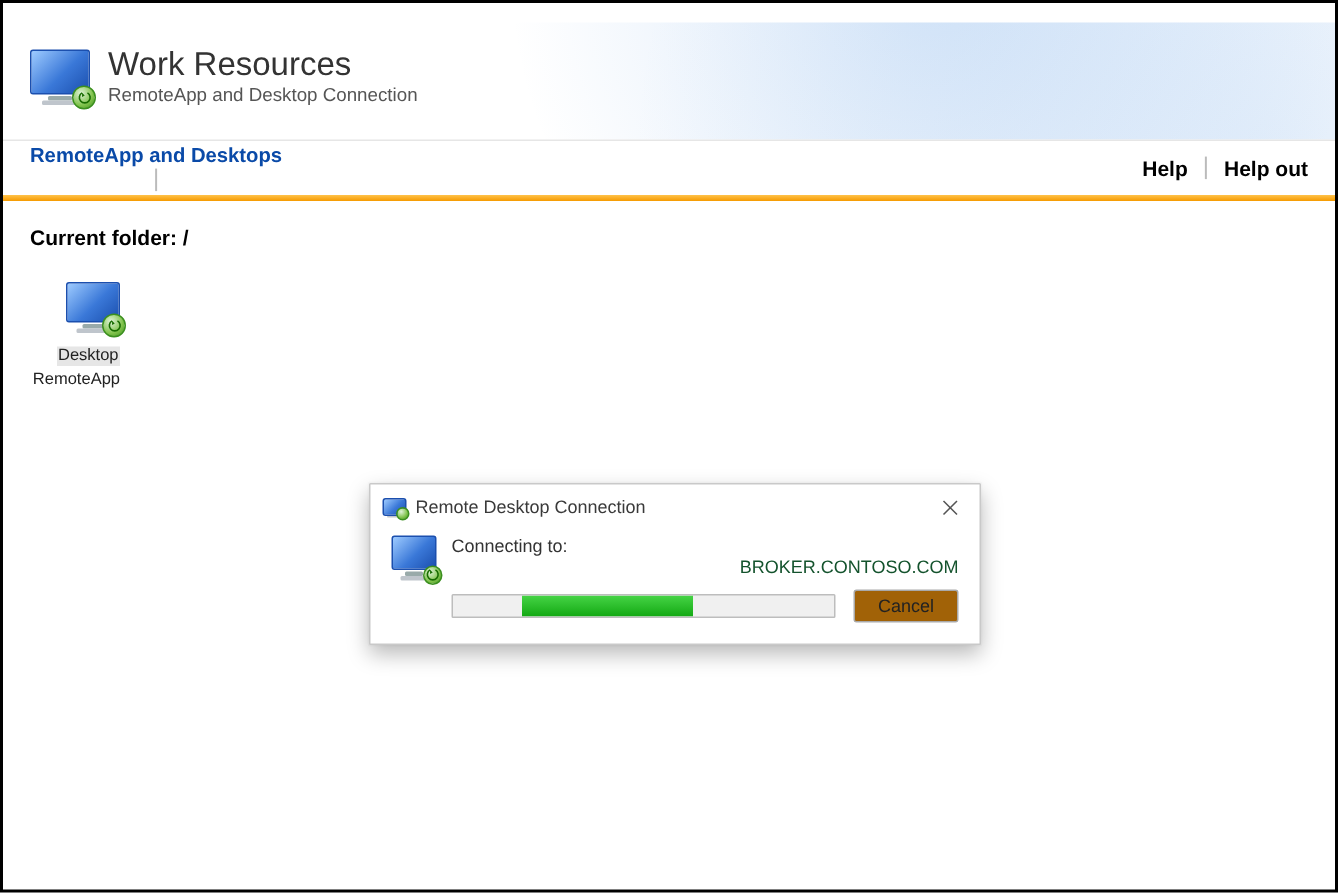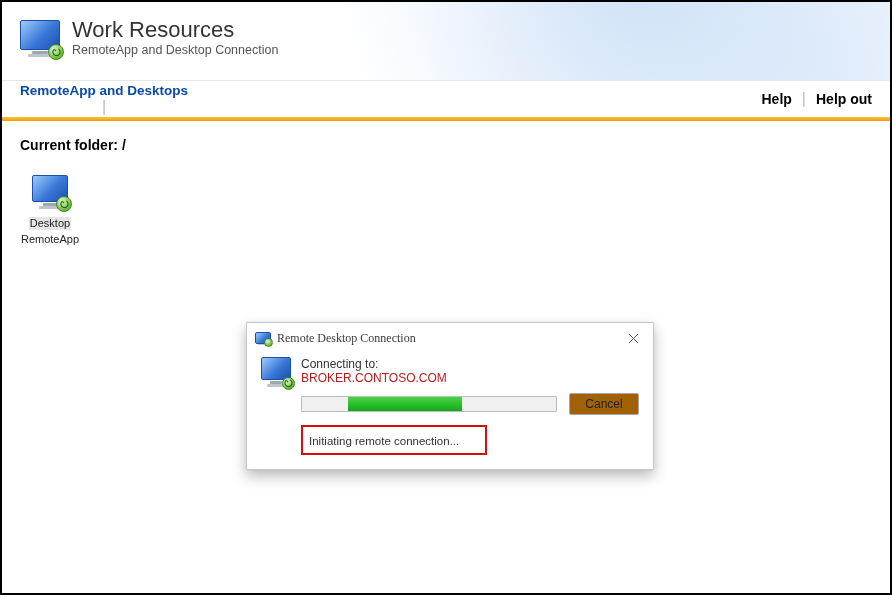--- a/index.html
+++ b/index.html
@@ -5,62 +5,63 @@
   html,body{margin:0;padding:0;font-family:"Segoe UI",Tahoma,sans-serif;}
   body{background:#fff;}
   .window{width:892px;height:595px;box-sizing:border-box;border:2px solid #000;position:relative;overflow:hidden;background:#fff;}
   
   .header{height:78px;position:relative;
      background:
        radial-gradient(circle at 70% -40%, rgba(100,160,230,.25) 0%, rgba(100,160,230,0) 45%),
        radial-gradient(circle at 95% 120%, rgba(100,160,230,.18) 0%, rgba(100,160,230,0) 50%),
        #fff;
      border-bottom:1px solid #e6e6e6;
+     margin-top:13px;
   }
   .brand{position:absolute;left:18px;top:16px;display:flex;align-items:flex-start;}
   .brand .titles{margin-left:12px;}
   .brand .titles .t1{font-size:22px;font-weight:400;color:#333;line-height:1.05;}
   .brand .titles .t2{font-size:12.5px;color:#555;margin-top:2px;}
   
   .tabs{height:36px;display:flex;align-items:center;padding:0 18px;justify-content:space-between;}
   .tabs-left{display:flex;align-items:center;flex-direction:column;}
   .tab-link{color:#0a4aa8;font-weight:700;font-size:13.5px;cursor:pointer;}
   .sep{color:#bbb;margin:0 10px;}
   .tabs-right{display:flex;align-items:center;}
   .toplink{color:#000;font-weight:700;font-size:14px;cursor:pointer;}
   
   .orange{height:4px;background:linear-gradient(#ffc24a,#f59a00);} 
   
   .content{padding:16px 18px;}
   .breadcrumb{font-weight:700;font-size:14px;color:#000;margin-bottom:22px;}
-  .folder-item{width:60px;text-align:center;cursor:pointer;}
+  .folder-item{width:60px;text-align:right;cursor:pointer;}
   .folder-item .lbl{font-size:11px;color:#222;line-height:1.15;margin-top:2px;}
   .folder-item .lbl.hl{background:#e6e6e6;display:inline-block;padding:0 1px;}
   
   .mon{position:relative;display:inline-block;}
   .mon .screen{background:linear-gradient(135deg,#9ecbff 0%, #3a78d8 55%, #1b4fae 100%);border:1px solid #1b4fae;border-radius:2px;}
   .mon .base{width:40%;height:3px;background:#9aa;border-radius:1px;margin:1px auto 0;}
   .mon .foot{width:60%;height:3px;background:#bfc5cc;border-radius:1px;margin:0 auto;}
   .mon .badge{position:absolute;right:-4px;bottom:-3px;width:14px;height:14px;border-radius:50%;
      background:radial-gradient(circle at 35% 30%, #dff3d8, #7fc24a 60%, #3b8f1f);
      border:1px solid #3b8f1f;display:flex;align-items:center;justify-content:center;}
   .mon .badge svg{width:9px;height:9px;}
   
   .dialog{position:absolute;left:244px;top:320px;width:406px;background:#fff;
      border:1px solid #c9c9c9;border-radius:1px;
      box-shadow:0 6px 14px rgba(0,0,0,.28), 0 0 0 1px rgba(0,0,0,.02);}
   .dlg-title{display:flex;align-items:center;height:30px;padding:0 8px;}
-  .dlg-title .tt{font-size:12px;color:#3a3a3a;flex:1;margin-left:6px;font-family:Liberation Serif, serif;}
+  .dlg-title .tt{font-size:12px;color:#3a3a3a;flex:1;margin-left:6px;}
   .dlg-title .close{width:24px;height:24px;display:flex;align-items:center;justify-content:center;cursor:pointer;border-radius:2px;color:#555;}
   .dlg-body{padding:4px 14px 14px 14px;}
   .dlg-row{display:flex;}
   .dlg-row .left{width:40px;flex:0 0 40px;}
   .dlg-row .right{flex:1;}
   .connecting-lbl{font-size:12px;color:#333;}
-  .connecting-host{font-size:12px;color:#b91c1c;margin-bottom:8px;}
+  .connecting-host{font-size:12px;color:#14532d;margin-bottom:8px;text-align:right;}
   .progress-row{display:flex;align-items:center;}
   .progress{flex:1;height:14px;border:1px solid #bdbdbd;background:#f0f0f0;position:relative;border-radius:1px;overflow:hidden;}
   .progress .fill{position:absolute;top:0;bottom:0;background:linear-gradient(#46d446,#13a913);} 
   .btn{margin-left:12px;height:22px;min-width:70px;padding:0 12px;font-size:12px;color:#222;background:#a16207;border:1px solid #a9a9a9;border-radius:2px;cursor:pointer;}
   .status-box{margin-top:10px;border:2px solid #d10f0f;padding:4px 6px;display:inline-block;min-width:170px;}
   .status-box span{font-size:11.5px;color:#333;}
   
   .mini-mon{display:inline-block;}
 </style>
 </head>
@@ -154,21 +155,18 @@
         </div>
         <div class="right">
           <div class="connecting-lbl">Connecting to:</div>
           <div class="connecting-host">BROKER.CONTOSO.COM</div>
           <div class="progress-row">
             <div class="progress">
               <div class="fill" id="prog-fill" style="left: 18%; width: 45%;"></div>
             </div>
             <button class="btn">Cancel</button>
           </div>
-          <div class="status-box">
-            <span>Initiating remote connection...</span>
-          </div>
         </div>
       </div>
     </div>
   </div>
 
 </div>
 
 </body></html>

